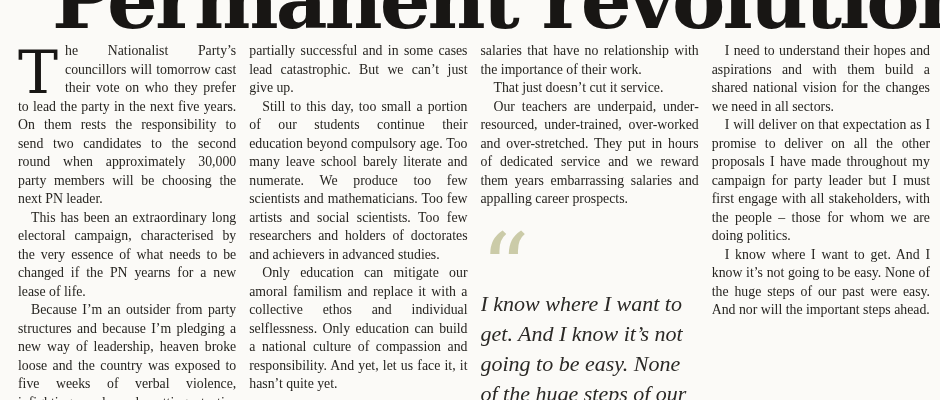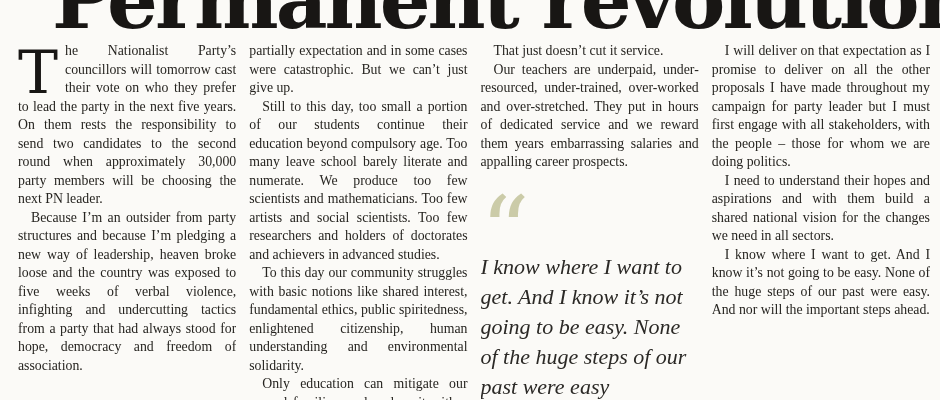--- a/index.html
+++ b/index.html
@@ -86,41 +86,42 @@
 <div class="headline-wrap">
   <h1 class="headline">Permanent revolution</h1>
 </div>
 
 <div class="columns">
 
   <div class="col">
     <p class="noindent">
       <span class="dropcap">T</span><span>he Nationalist Party’s councillors will tomorrow cast their vote on who they prefer to lead the party in the next five years. On them rests the responsibility to send two candidates to the second round when approximately 30,000 party members will be choosing the next PN leader.</span>
     </p>
+    <p>This has been an extraordinary long electoral campaign, characterised by the very essence of what needs to be changed if the PN yearns for a new lease of life.</p>
     <p>Because I’m an outsider from party structures and because I’m pledging a new way of leadership, heaven broke loose and the country was exposed to five weeks of verbal violence, infighting and undercutting tactics from a party that had always stood for hope, democracy and freedom of association.</p>
 
   </div>
 
   <div class="col">
-    <p class="noindent">partially expectation and in some cases were catastrophic. But we can’t just give up.</p>
+    <p class="noindent">partially successful and in some cases lead catastrophic. But we can’t just give up.</p>
     <p>Still to this day, too small a portion of our students continue their education beyond compulsory age. Too many leave school barely literate and numerate. We produce too few scientists and mathematicians. Too few artists and social scientists. Too few researchers and holders of doctorates and achievers in advanced studies.</p>
-    <p>To this day our community struggles with basic notions like shared interest, fundamental ethics, public spiritedness, enlightened citizenship, human understanding and environmental solidarity.</p>
     <p>Only education can mitigate our amoral familism and replace it with a collective ethos and individual selflessness. Only education can build a national culture of compassion and responsibility. And yet, let us face it, it hasn’t quite yet.</p>
 
   </div>
 
   <div class="col">
+    <p class="noindent">salaries that have no relationship with the importance of their work.</p>
     <p>That just doesn’t cut it service.</p>
     <p>Our teachers are underpaid, under-resourced, under-trained, over-worked and over-stretched. They put in hours of dedicated service and we reward them years embarrassing salaries and appalling career prospects.</p>
     <div class="pullquote">
       <span class="quote-mark" style="color: rgb(203, 203, 168);">“</span>
       <span class="quote-text">I know where I want to get. And I know it’s not going to be easy. None of the huge steps of our past were easy</span>
     </div>
   </div>
 
   <div class="col">
+    <p>I need to understand their hopes and aspirations and with them build a shared national vision for the changes we need in all sectors.</p>
     <p>I will deliver on that expectation as I promise to deliver on all the other proposals I have made throughout my campaign for party leader but I must first engage with all stakeholders, with the people – those for whom we are doing politics.</p>
-    <p>I need to understand their hopes and aspirations and with them build a shared national vision for the changes we need in all sectors.</p>
     <p>I know where I want to get. And I know it’s not going to be easy. None of the huge steps of our past were easy. And nor will the important steps ahead.</p>
 
   </div>
 
 </div>
 
 </body></html>

